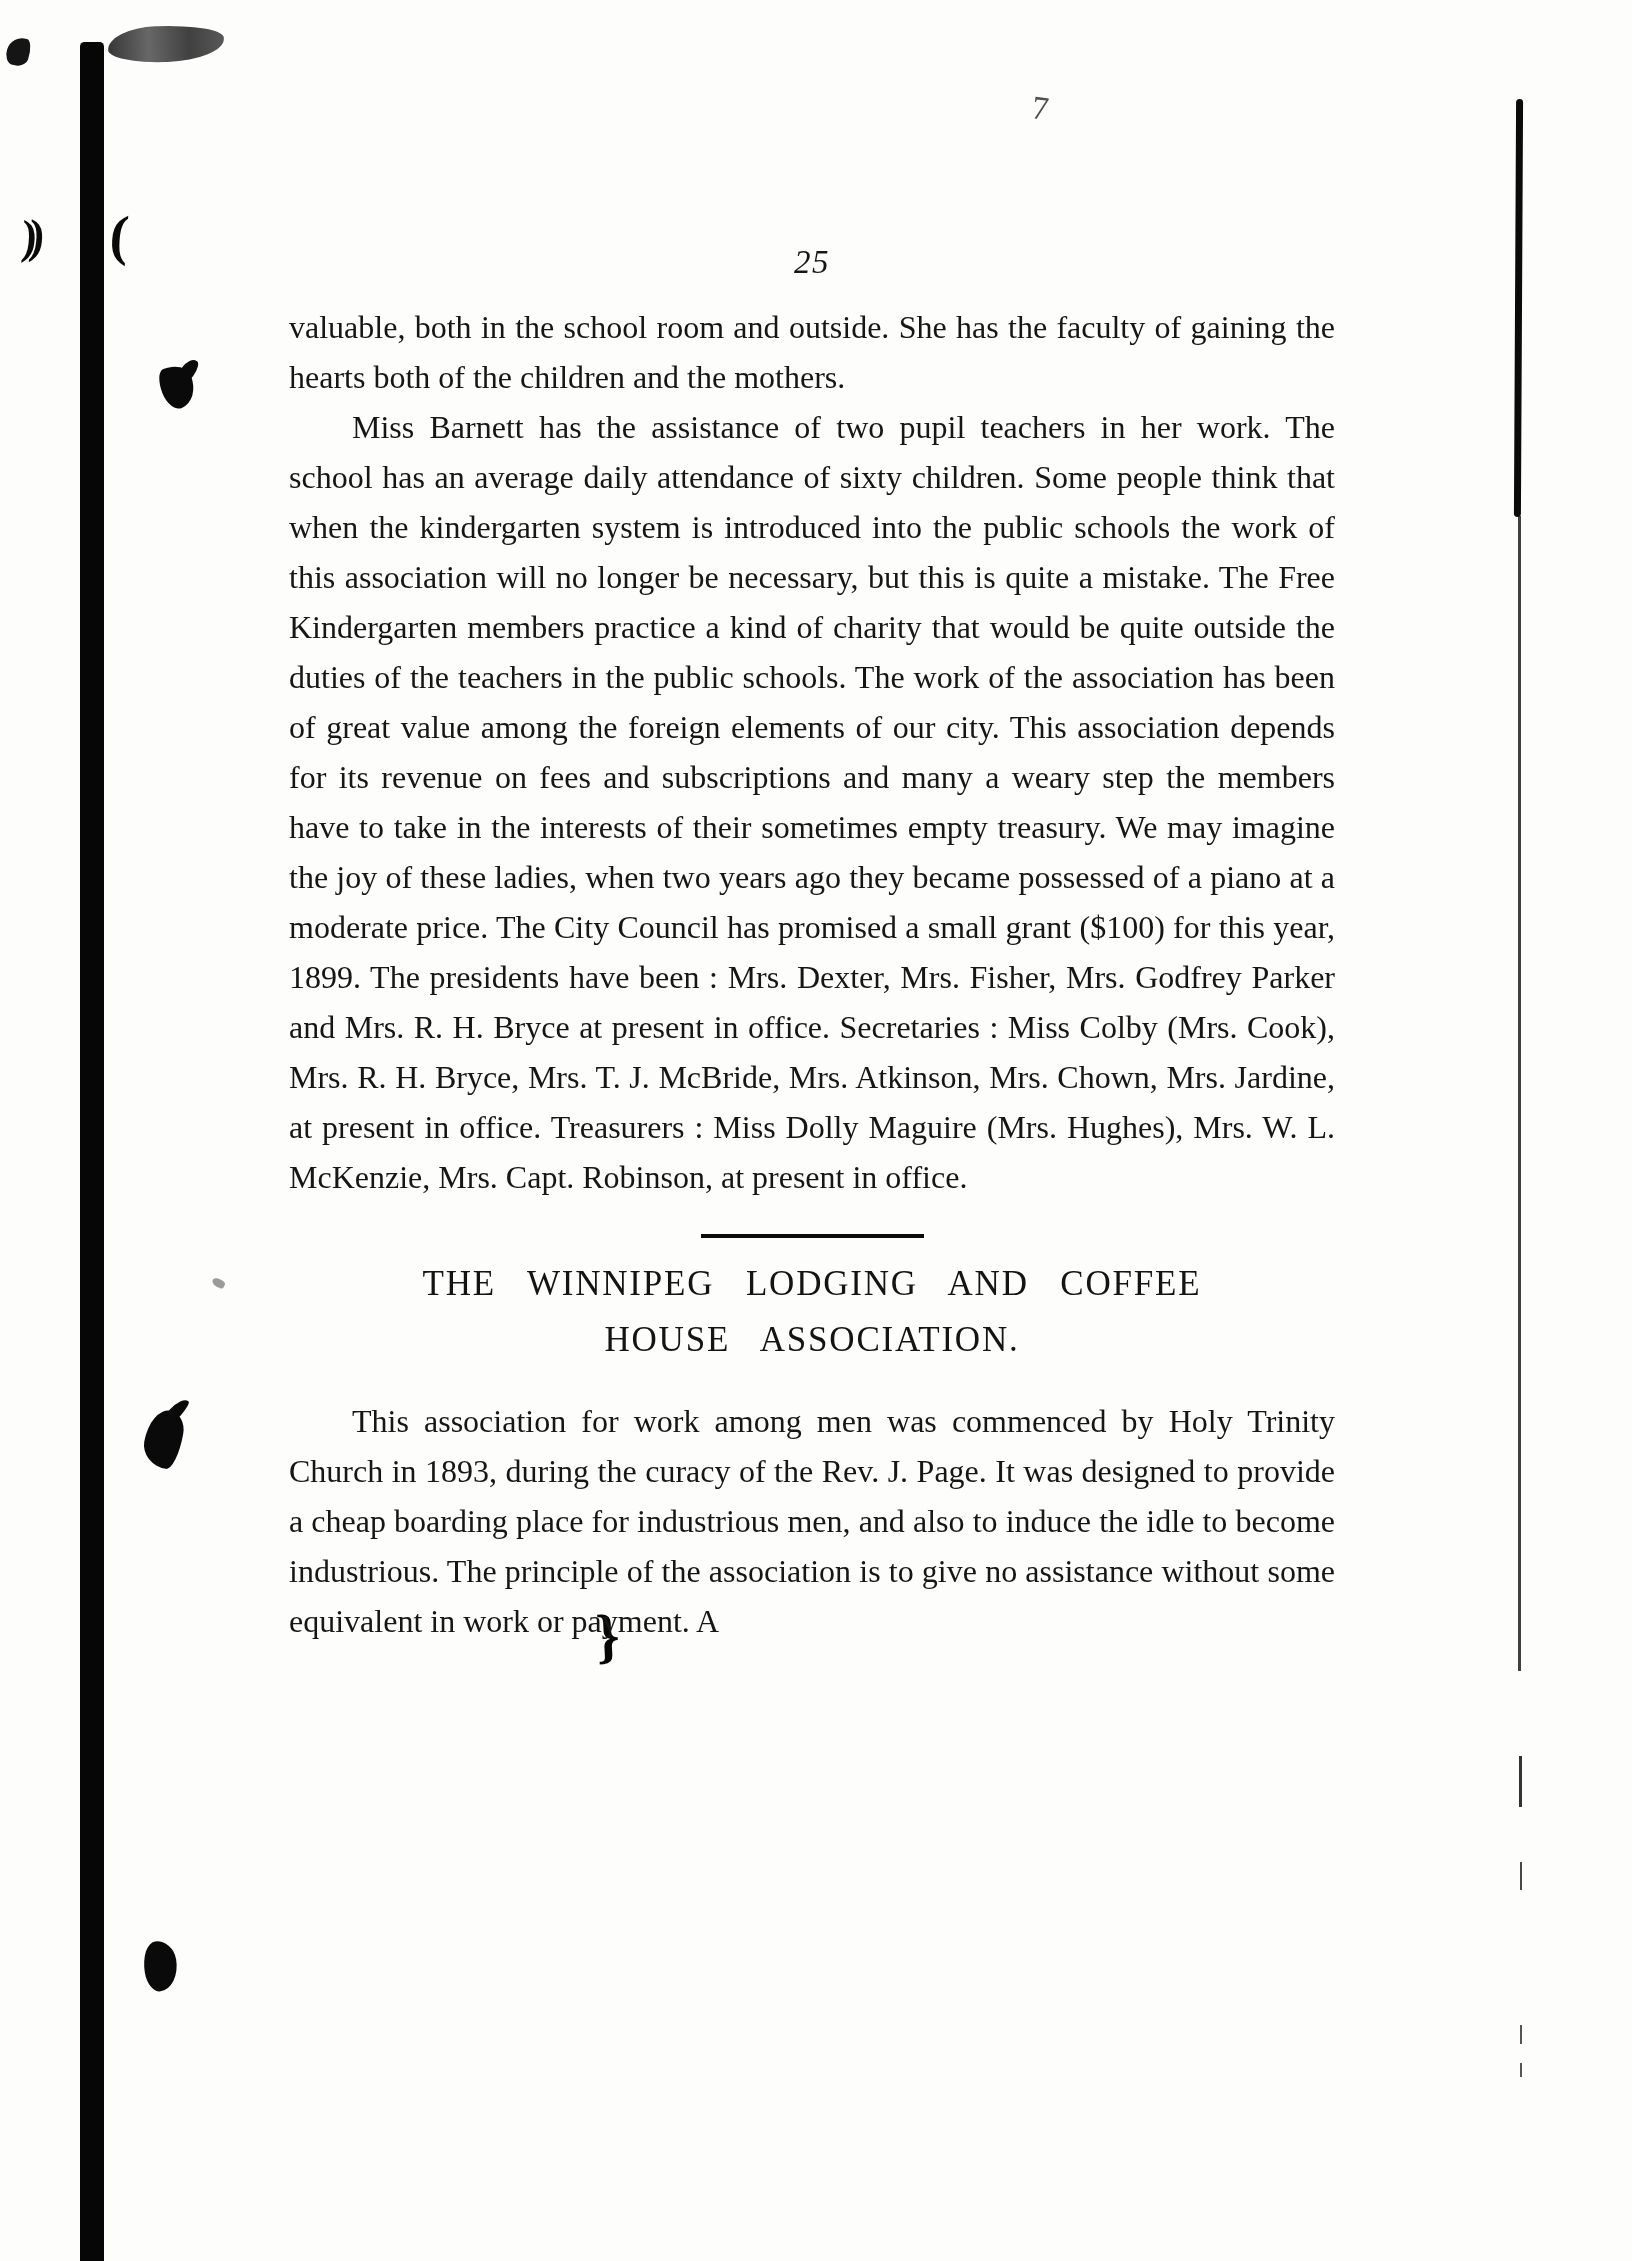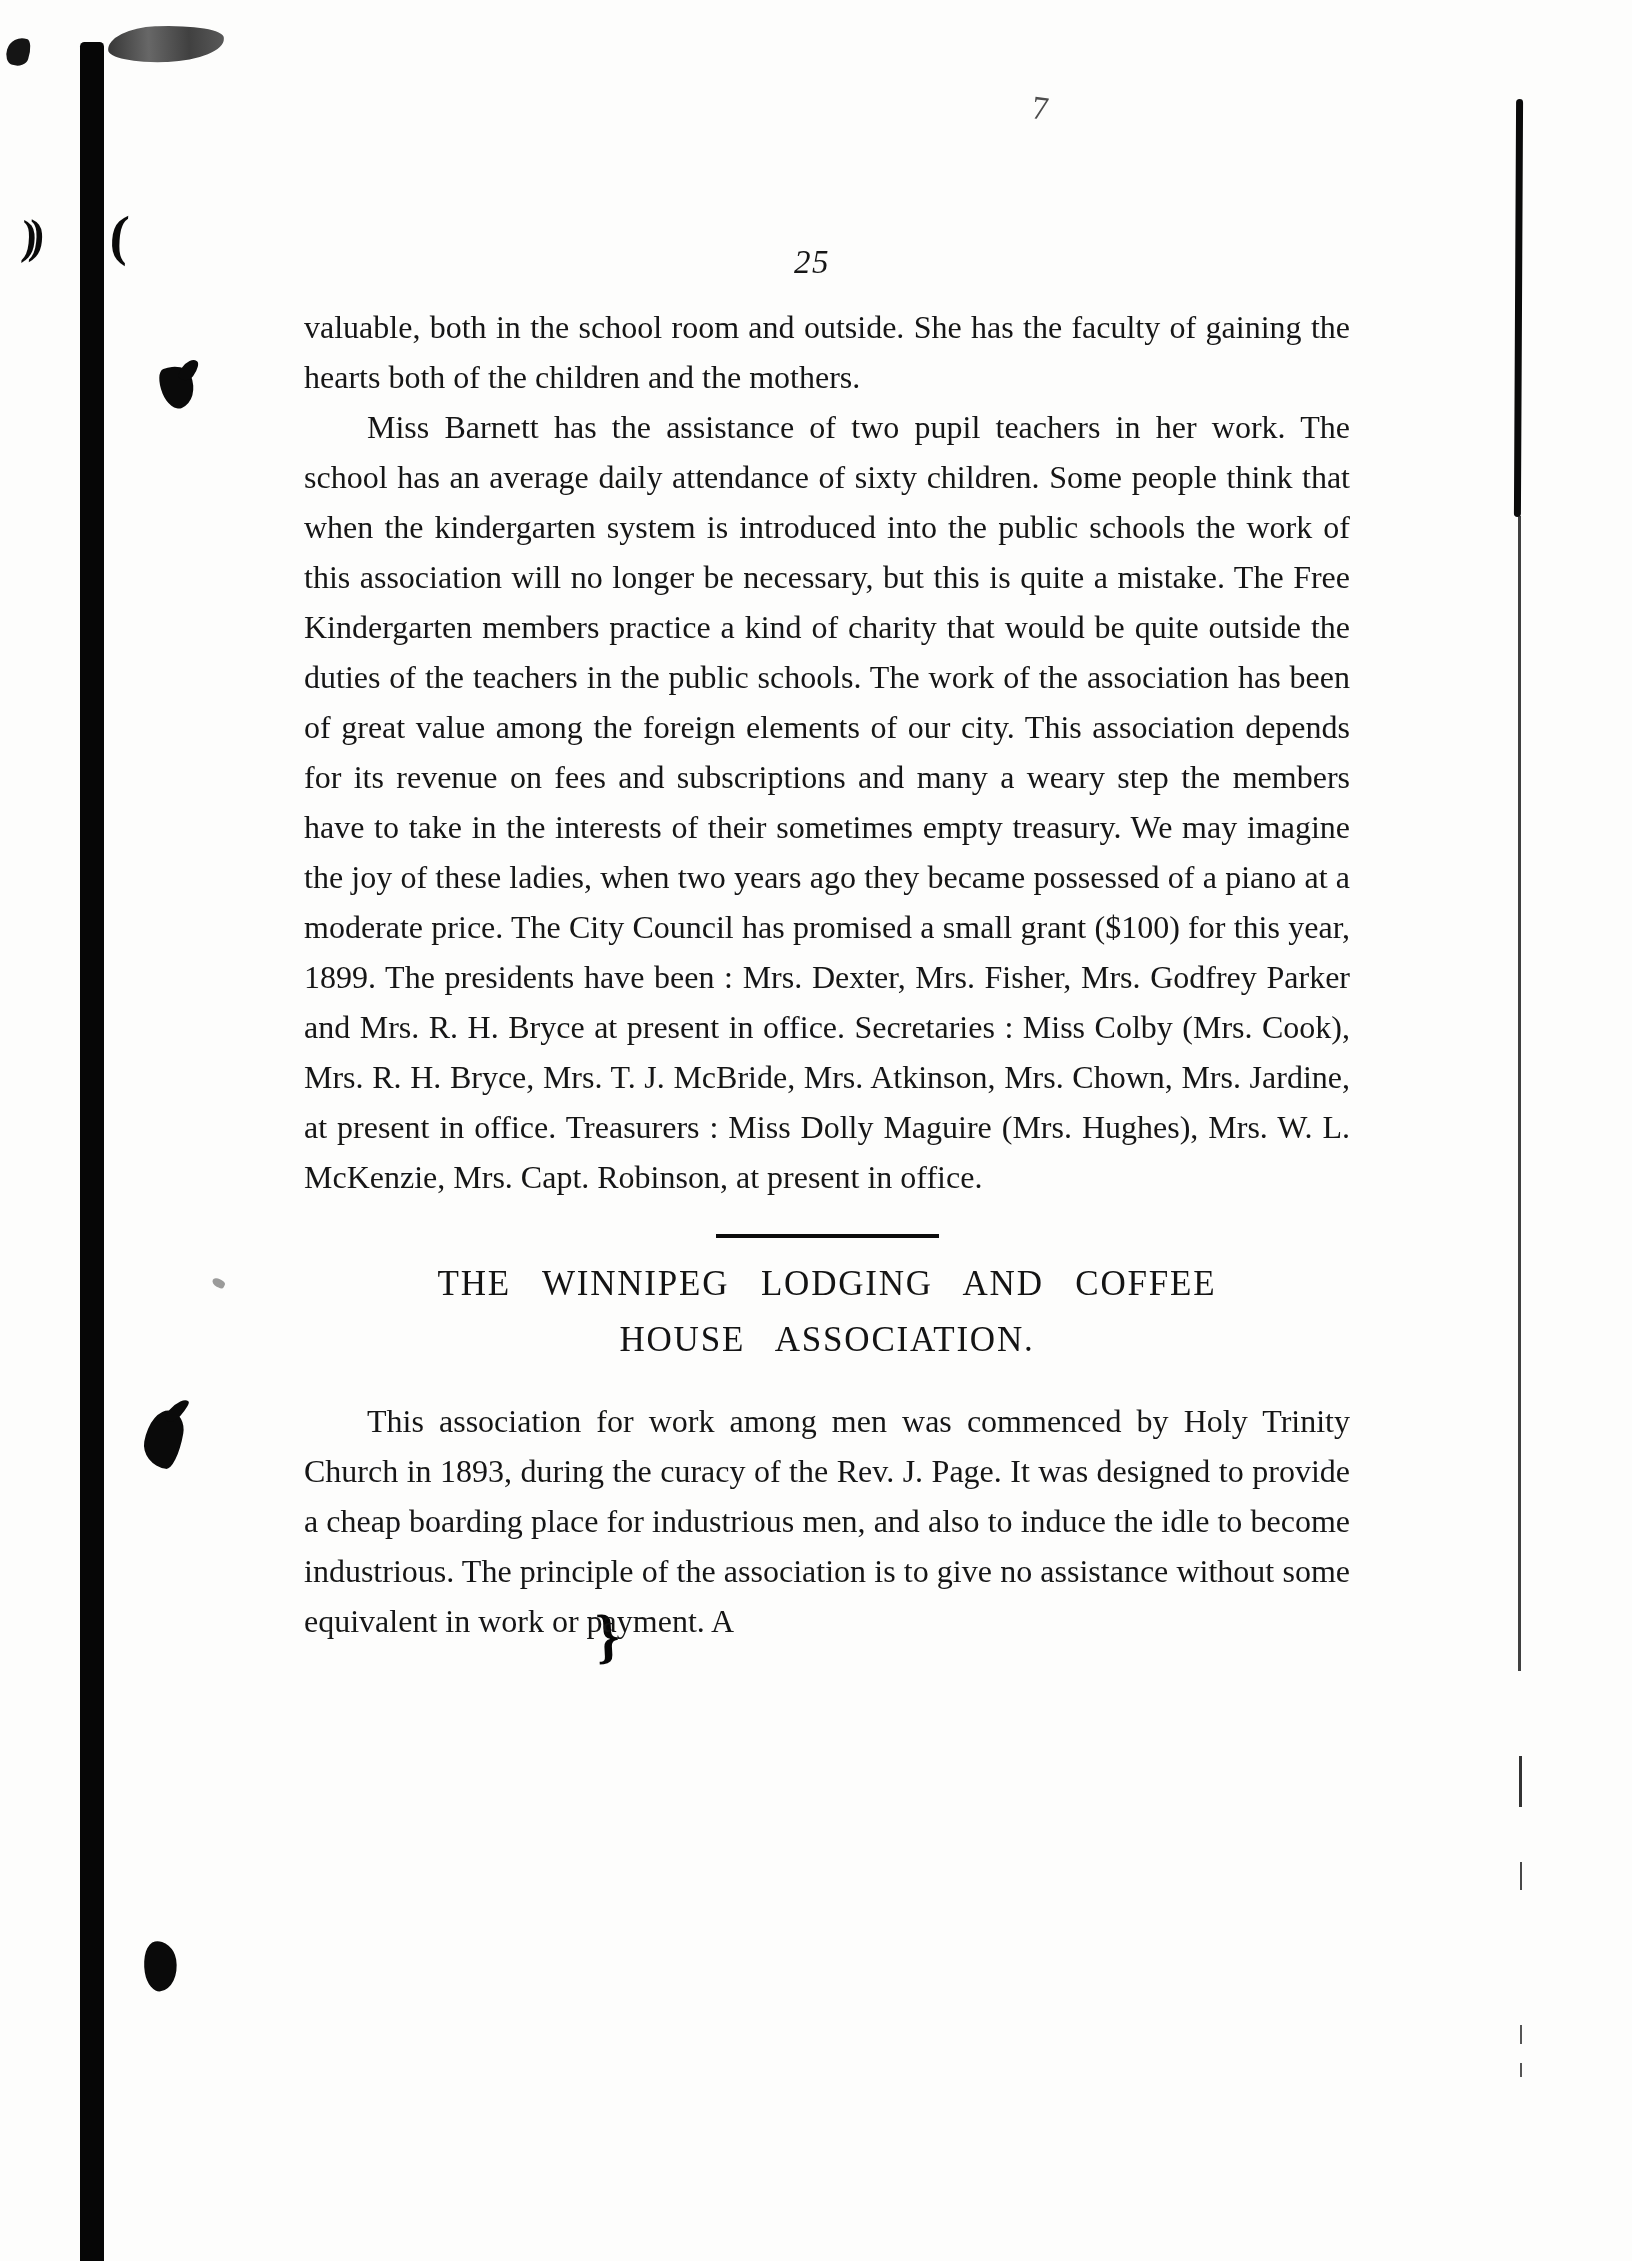--- a/index.html
+++ b/index.html
@@ -84,21 +84,21 @@
     left: 596px; top: 1602px; font-size: 60px; font-weight: bold; color: #070707;
     transform: rotate(-3deg);
   }
 
   
   .page-number {
     position: absolute; top: 244px; left: 289px; width: 1046px;
     text-align: center; font-size: 33px; letter-spacing: 1.4px; color: #161616; font-style: italic;
   }
   .text-column {
-    position: absolute; left: 304px; top: 302px; width: 1046px;
+    position: absolute; left: 289px; top: 302px; width: 1046px;
   }
   .para {
     font-size: 32px; line-height: 50px; text-align: justify;
     text-justify: inter-word; color: #161616;
   }
   .para.indent { text-indent: 63px; }
   .divider {
     width: 223px; height: 4.1px; background: #0c0c0c; margin: 32px auto 0;
   }
   .section-heading {

